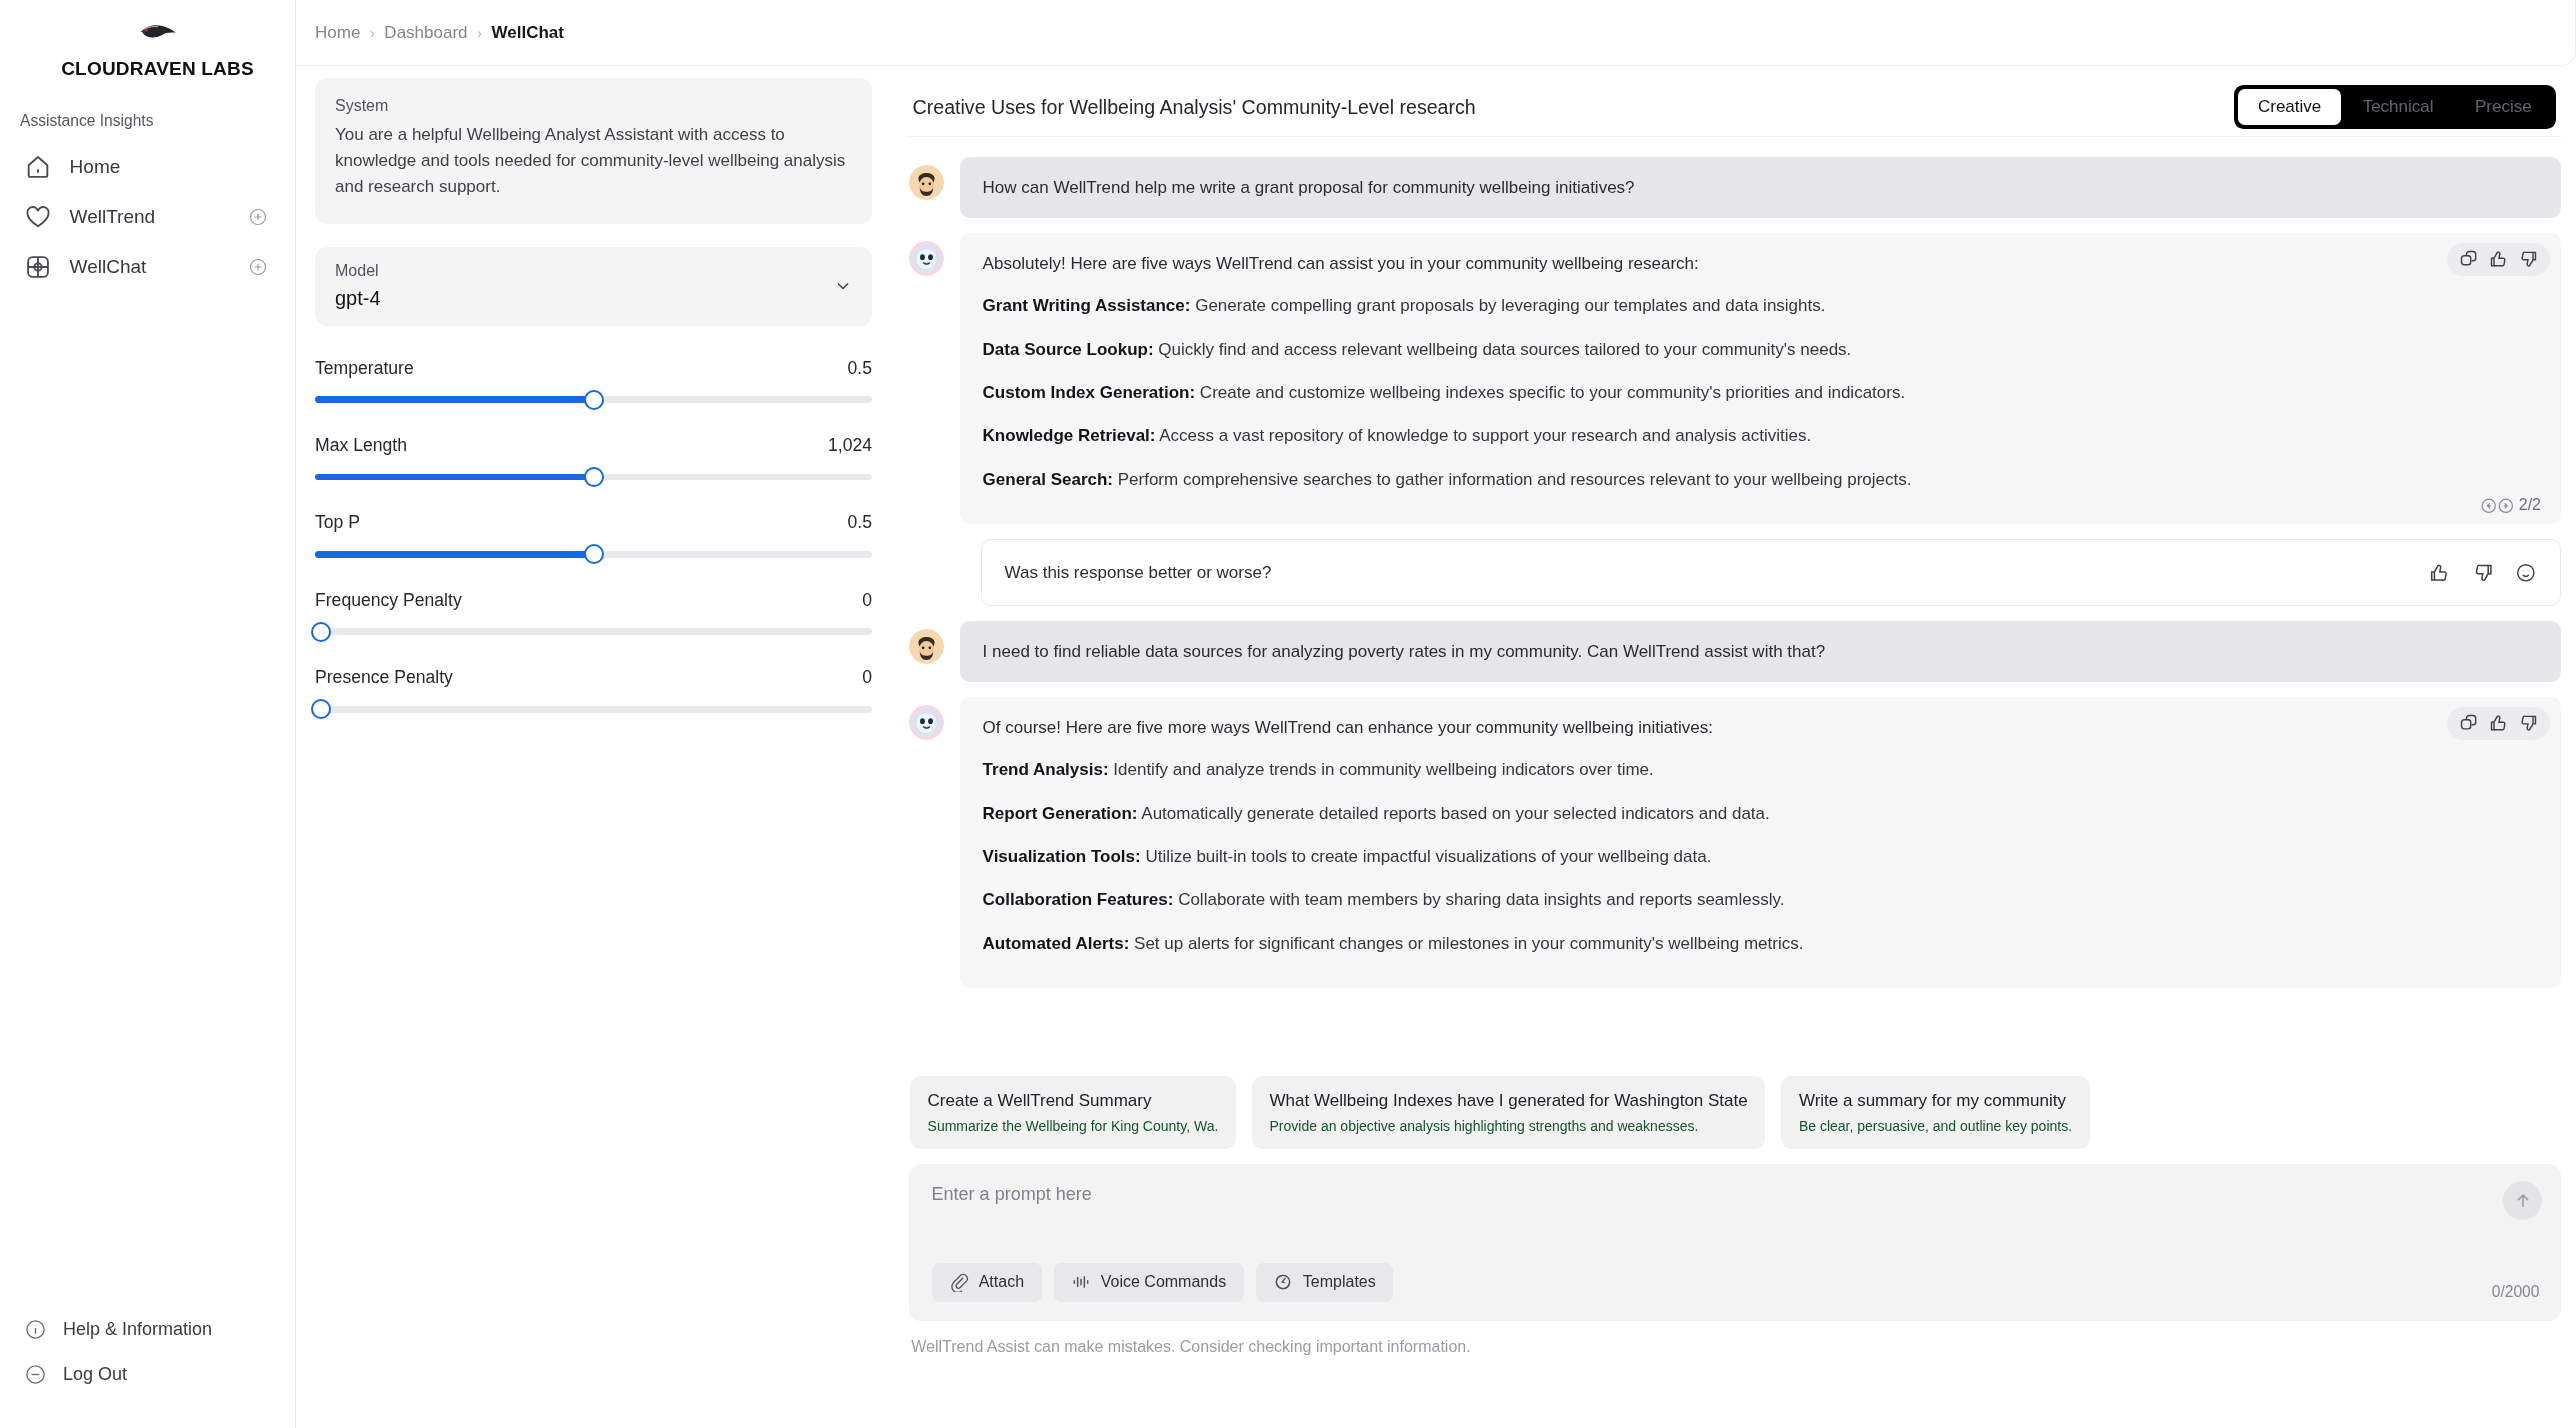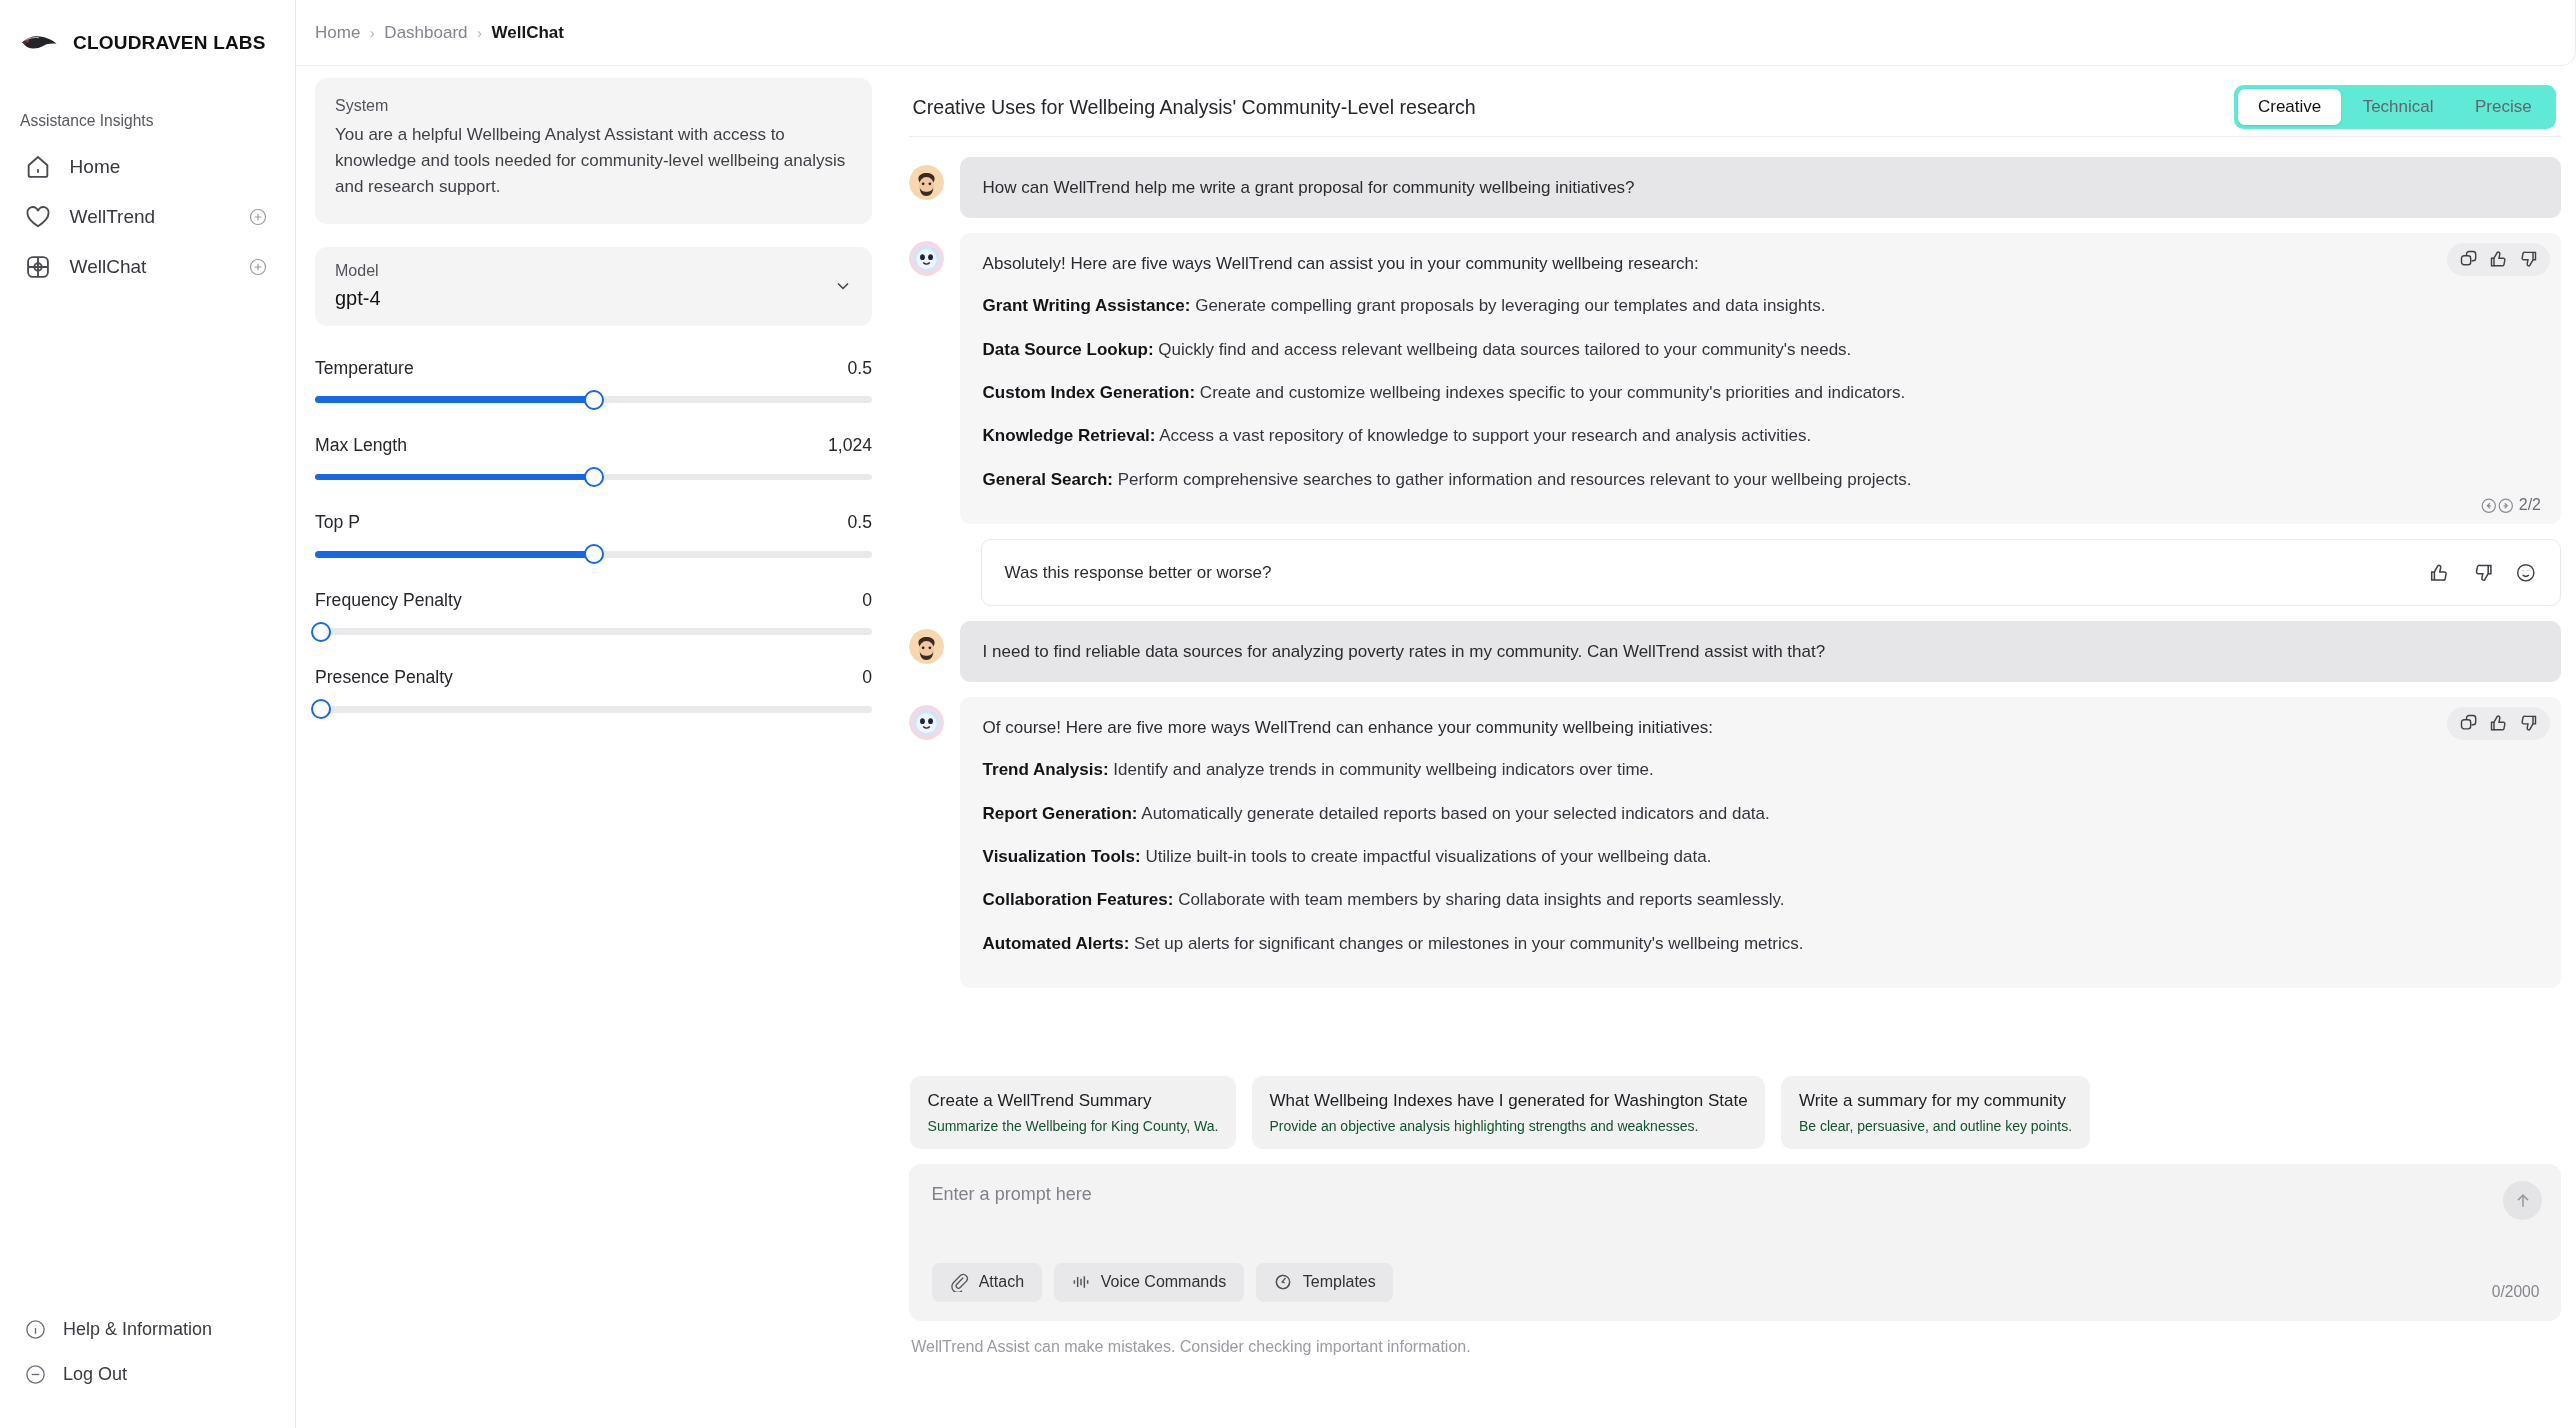--- a/index.html
+++ b/index.html
@@ -13,21 +13,21 @@
   .app { display: flex; width: 2576px; height: 1429px; }
 
   
   .sidebar {
     width: 296px; height: 1429px;
     border-right: 1.4px solid #e8e8ea;
     background: #ffffff;
     position: relative;
     flex: none;
   }
-  .brand { display: flex; align-items: center; gap: 15px; padding: 20px 0 0 20px; height: 65px; }
+  .brand { display: flex; align-items: center; gap: 15px; padding: 20px 0 0 20px; height: 65px; flex-direction: column; }
   .brand-logo { width: 38px; height: 23px; flex: none; }
   .brand-name { font-size: 19px; font-weight: bold; letter-spacing: 0.2px; color: #111114; }
 
   .nav-section-label {
     font-size: 15.6px; color: #57575f; padding: 0 0 0 20px; margin-top: 47px;
   }
   .nav-list { margin-top: 12px; }
   .nav-item {
     display: flex; align-items: center; height: 50px;
     padding: 0 27px 0 24px; gap: 17.6px; cursor: pointer;
@@ -115,21 +115,21 @@
   }
 
   
   .chat { flex: 1; min-width: 0; padding: 0 15px 0 17.6px; }
   .chat-head {
     display: flex; align-items: center; justify-content: space-between;
     height: 58px; padding: 0 5.4px 0 4px;
   }
   .chat-title { font-size: 19.6px; color: #26262c; }
   .mode-tabs {
-    display: flex; background: #5eead4; border-radius: 9.5px; padding: 4px; gap: 1.4px;
+    display: flex; background: #000000; border-radius: 9.5px; padding: 4px; gap: 1.4px;
   }
   .mode-tab {
     padding: 8px 20px; font-size: 17px; border-radius: 6.8px; color: #64646e; cursor: pointer;
   }
   .mode-tab.active { background: #fff; color: #111116; box-shadow: 0 0.7px 2px rgba(0,0,0,.12); }
   .chat-divider { height: 1.4px; background: #ececee; }
 
   .messages { padding-top: 20px; }
   .msg-row { display: flex; gap: 16px; margin-bottom: 15px; align-items: flex-start; }
   .avatar { width: 35px; height: 35px; border-radius: 50%; flex: none; margin-top: 8px; overflow: hidden; }

